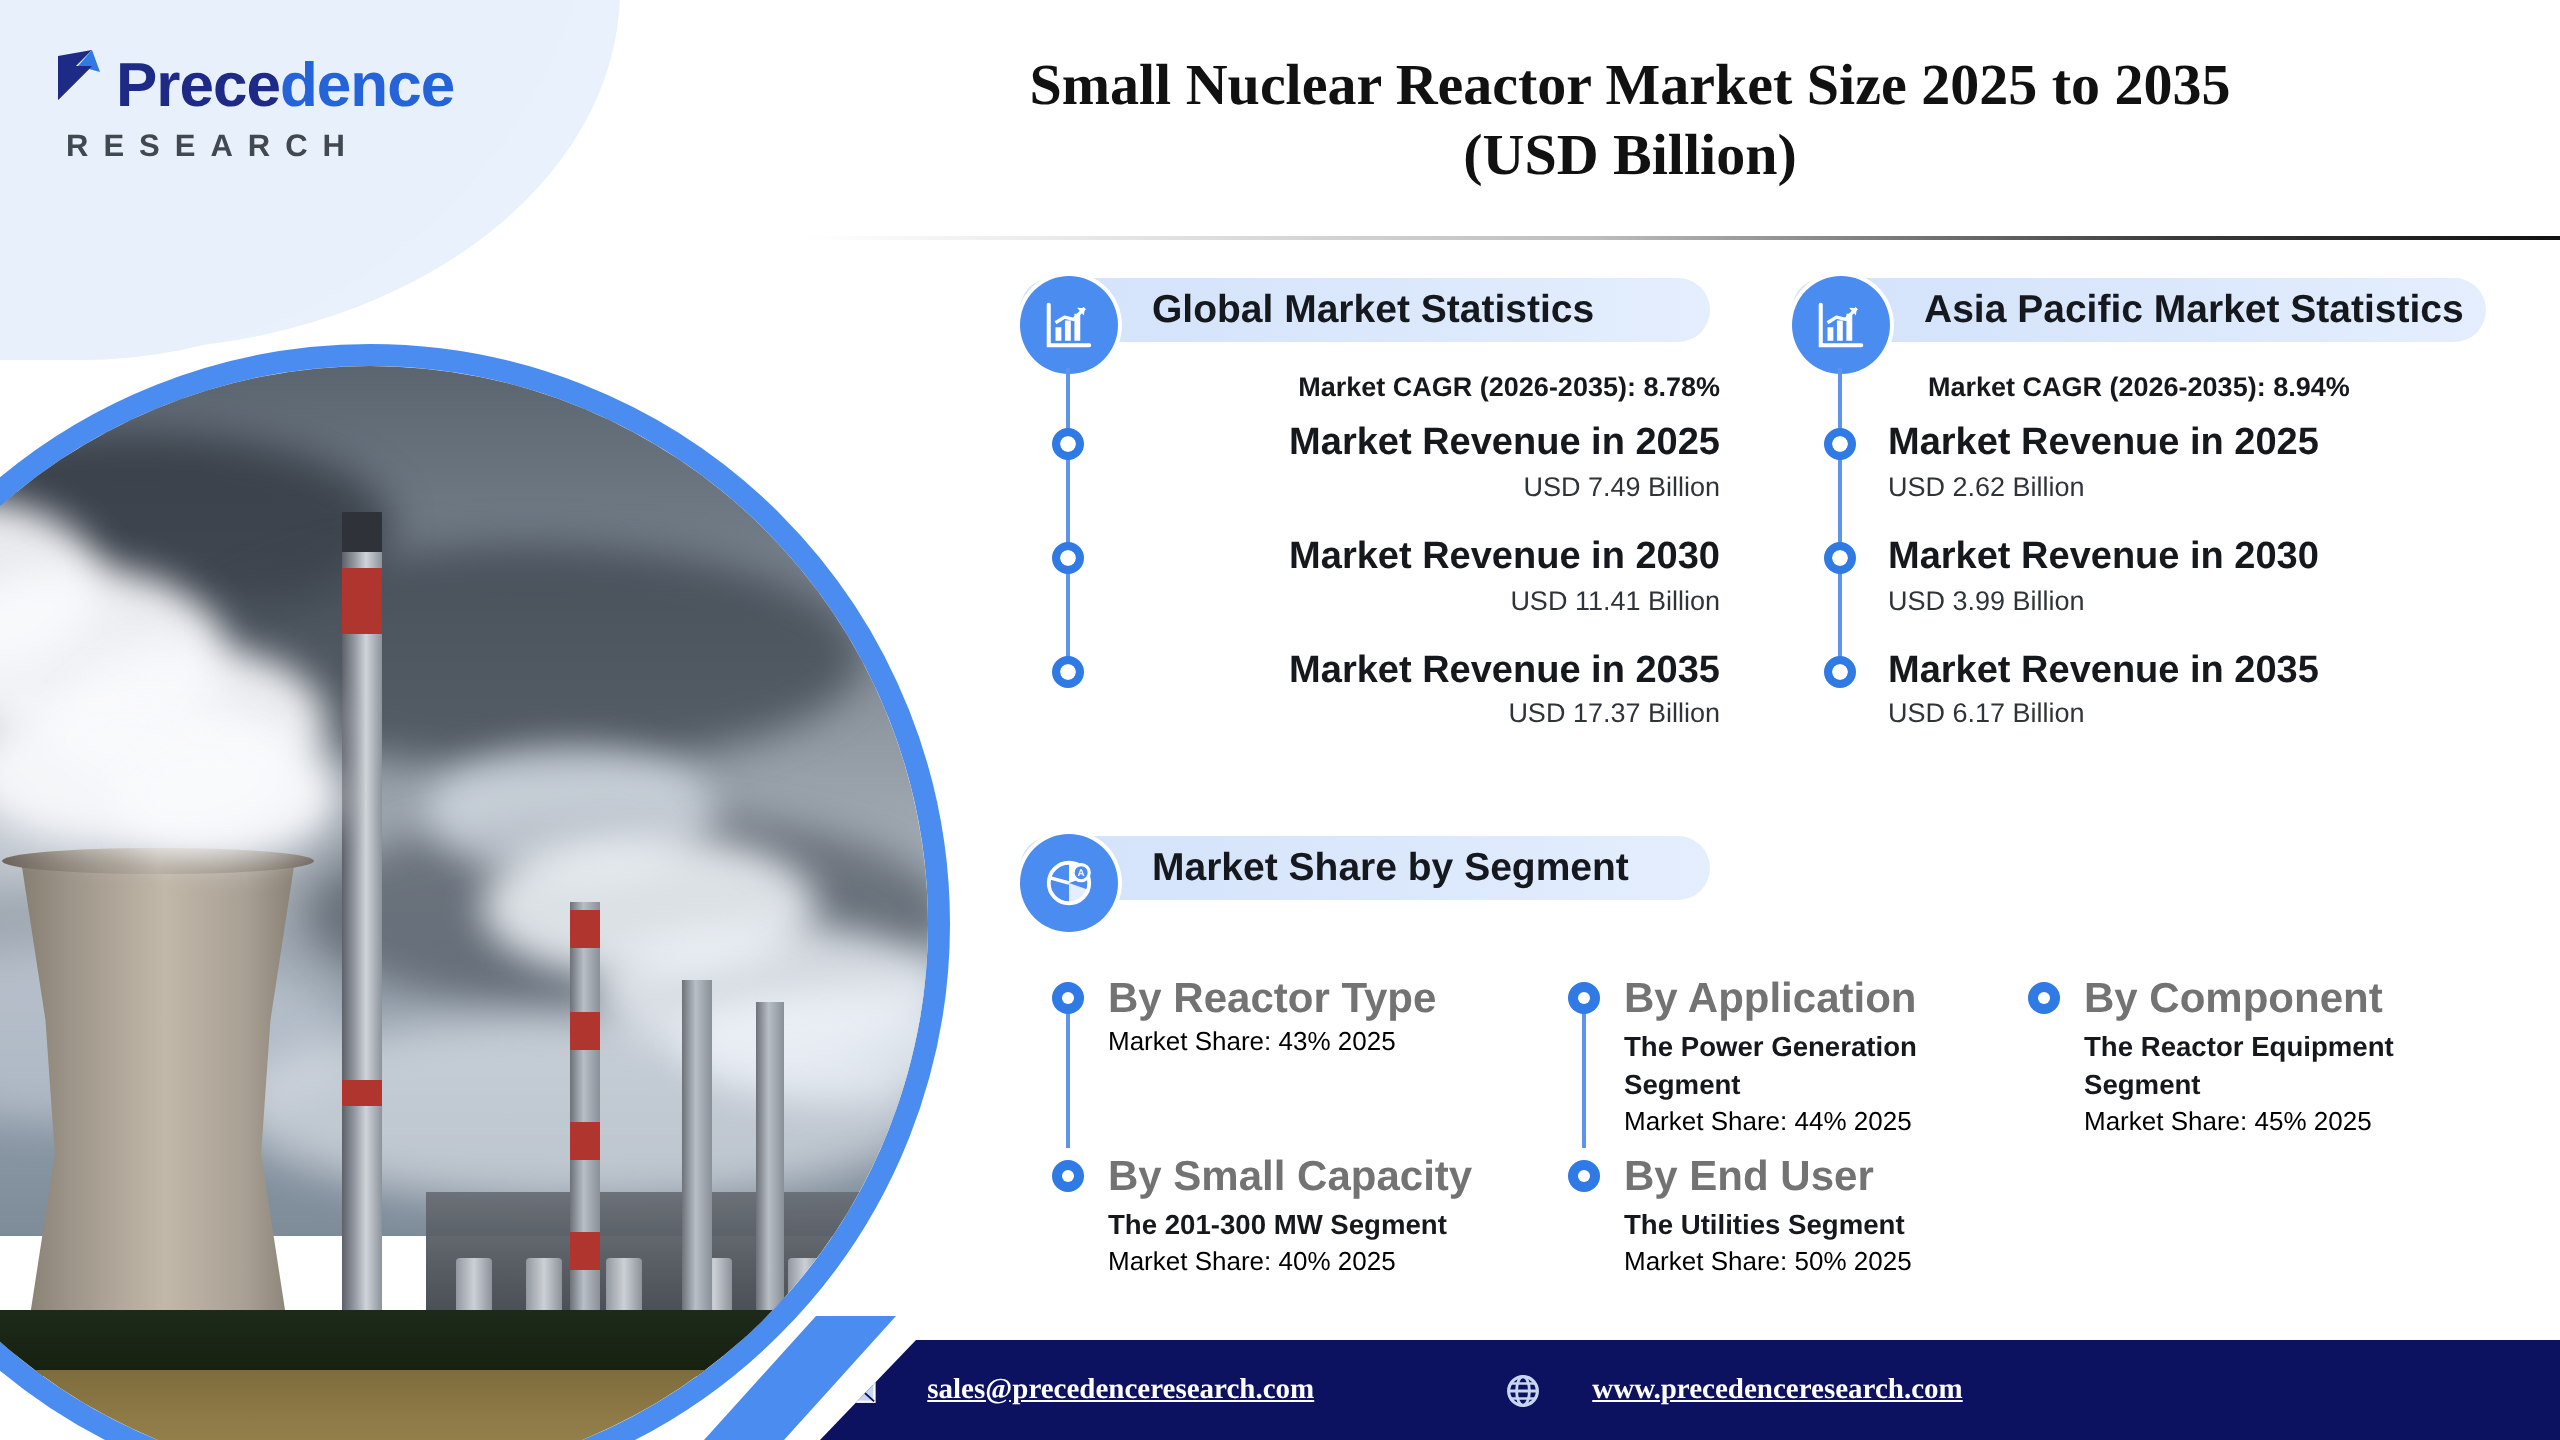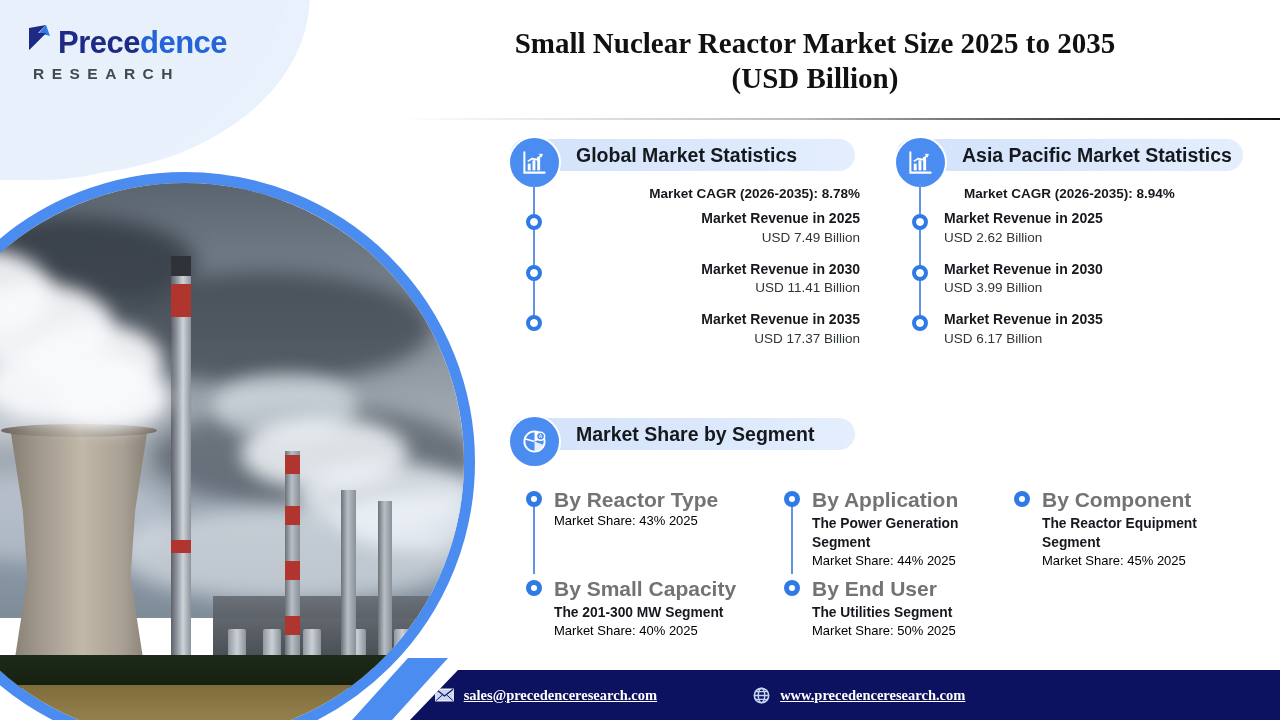--- a/index.html
+++ b/index.html
@@ -313,21 +313,21 @@
     position: absolute;
     left: 50%; top: 50%;
     transform: translate(-50%,-50%);
     width: 5px; height: 5px;
     border-radius: 50%;
     background: #ffffff;
   }
   .tl-head {
     font-family: "Liberation Sans", sans-serif;
     font-weight: 700;
-    font-size: 14px;
+    font-size: 19px;
     color: #15181d;
     line-height: 1.25;
   }
   .tl-sub {
     font-family: "Liberation Sans", sans-serif;
     font-weight: 400;
     font-size: 13.5px;
     color: #2f3439;
     margin-top: 2px;
   }
@@ -414,21 +414,21 @@
     left: 0; top: 0; right: 0; bottom: 0;
     display: flex;
     align-items: center;
     justify-content: center;
     gap: 96px;
     padding-left: 120px;
   }
   .fitem {
     display: flex;
     align-items: center;
-    gap: 10px;
+    gap: 26px;
     font-family: "Liberation Serif", serif;
     font-weight: 700;
     font-size: 14.5px;
     color: #ffffff;
     white-space: nowrap;
   }
   .fitem svg { display: block; }
 
   .footer-accent {
     position: absolute;

